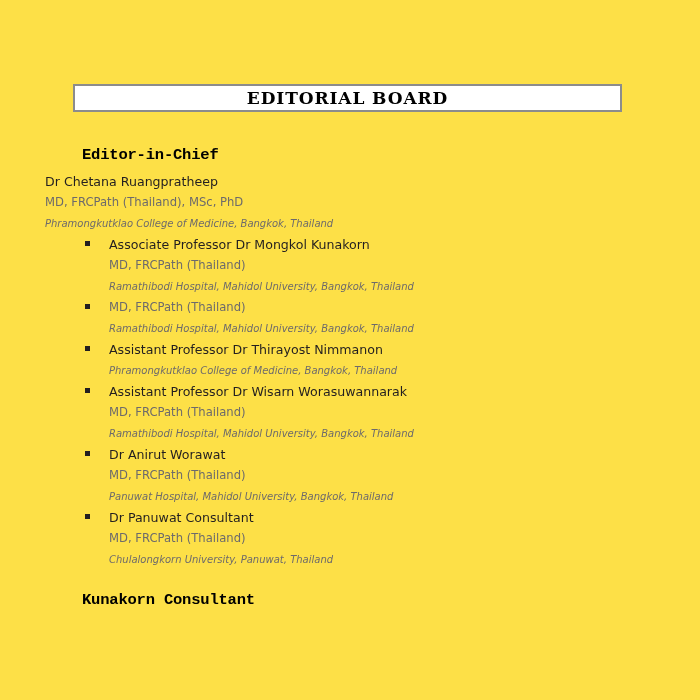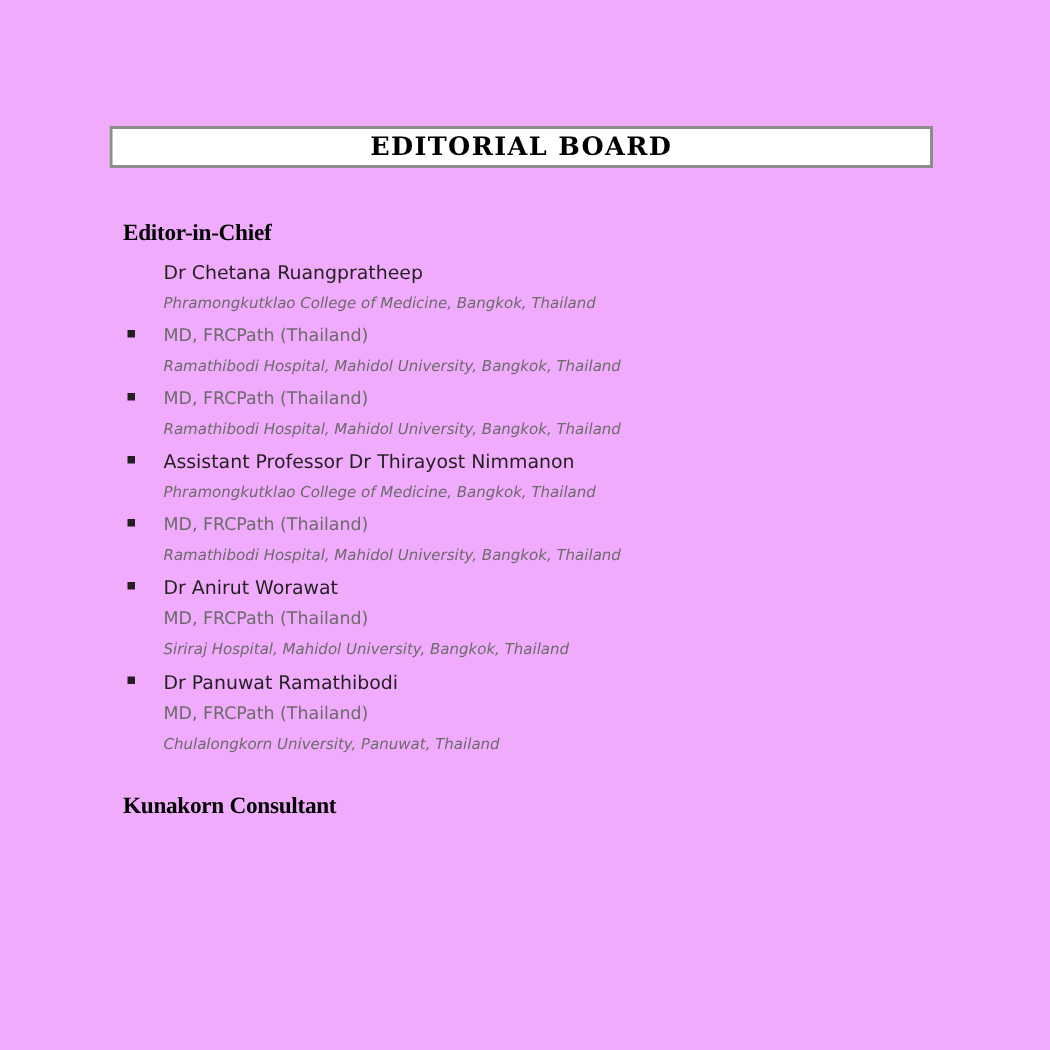--- a/index.html
+++ b/index.html
@@ -11,21 +11,21 @@
     width: 700px;
     height: 700px;
     overflow: hidden;
     font-family: "DejaVu Sans", sans-serif;
     color: #231f20;
   }
   .page {
     position: relative;
     width: 700px;
     height: 700px;
-    background: #f0abfc;
+    background: #fde047;
     overflow: hidden;
   }
 
   
   .banner {
     position: absolute;
     left: 73px;
     top: 84px;
     width: 549px;
     height: 28px;
@@ -49,34 +49,34 @@
   .content {
     position: absolute;
     left: 0;
     top: 146px;
     width: 700px;
   }
 
   .section { margin: 0; }
 
   .section-heading {
-    font-family: Liberation Serif, serif;
+    font-family: Liberation Mono, monospace;
     font-weight: bold;
     font-size: 15.5px;
     color: #000000;
     margin: 0 0 6px 82px;
     letter-spacing: -0.2px;
     line-height: 19px;
     white-space: nowrap;
   }
   .section-heading.spaced { margin-top: 21px; }
 
   
   .person-plain {
-    margin: 0 0 0 109px;
+    margin: 0 0 0 45px;
   }
 
   
   .person-list {
     list-style: none;
     margin: 0;
     padding: 0;
   }
   .person-item {
     position: relative;
@@ -119,54 +119,57 @@
 
   <div class="banner">
     <div class="banner-title">EDITORIAL BOARD</div>
   </div>
 
   <div class="content">
       <div class="section">
         <div class="section-heading">Editor-in-Chief</div>
         <div class="person-plain">
           <div class="person-name">Dr Chetana Ruangpratheep</div>
+          <div class="person-credentials">MD, FRCPath (Thailand), MSc, PhD</div>
           <div class="person-affiliation">Phramongkutklao College of Medicine, Bangkok, Thailand</div>
         </div>
       </div>
       <div class="section">
         <ul class="person-list">
           <li class="person-item">
             <span class="bullet-marker"></span>
+            <div class="person-name">Associate Professor Dr Mongkol Kunakorn</div>
             <div class="person-credentials">MD, FRCPath (Thailand)</div>
             <div class="person-affiliation">Ramathibodi Hospital, Mahidol University, Bangkok, Thailand</div>
           </li>
           <li class="person-item">
             <span class="bullet-marker"></span>
             <div class="person-credentials">MD, FRCPath (Thailand)</div>
             <div class="person-affiliation">Ramathibodi Hospital, Mahidol University, Bangkok, Thailand</div>
           </li>
           <li class="person-item">
             <span class="bullet-marker"></span>
             <div class="person-name">Assistant Professor Dr Thirayost Nimmanon</div>
             <div class="person-affiliation">Phramongkutklao College of Medicine, Bangkok, Thailand</div>
           </li>
           <li class="person-item">
             <span class="bullet-marker"></span>
+            <div class="person-name">Assistant Professor Dr Wisarn Worasuwannarak</div>
             <div class="person-credentials">MD, FRCPath (Thailand)</div>
             <div class="person-affiliation">Ramathibodi Hospital, Mahidol University, Bangkok, Thailand</div>
           </li>
           <li class="person-item">
             <span class="bullet-marker"></span>
             <div class="person-name">Dr Anirut Worawat</div>
             <div class="person-credentials">MD, FRCPath (Thailand)</div>
-            <div class="person-affiliation">Siriraj Hospital, Mahidol University, Bangkok, Thailand</div>
+            <div class="person-affiliation">Panuwat Hospital, Mahidol University, Bangkok, Thailand</div>
           </li>
           <li class="person-item">
             <span class="bullet-marker"></span>
-            <div class="person-name">Dr Panuwat Ramathibodi</div>
+            <div class="person-name">Dr Panuwat Consultant</div>
             <div class="person-credentials">MD, FRCPath (Thailand)</div>
             <div class="person-affiliation">Chulalongkorn University, Panuwat, Thailand</div>
           </li>
         </ul>
       </div>
       <div class="section">
         <div class="section-heading spaced">Kunakorn Consultant</div>
         <ul class="person-list"></ul>
       </div>
     </div>

